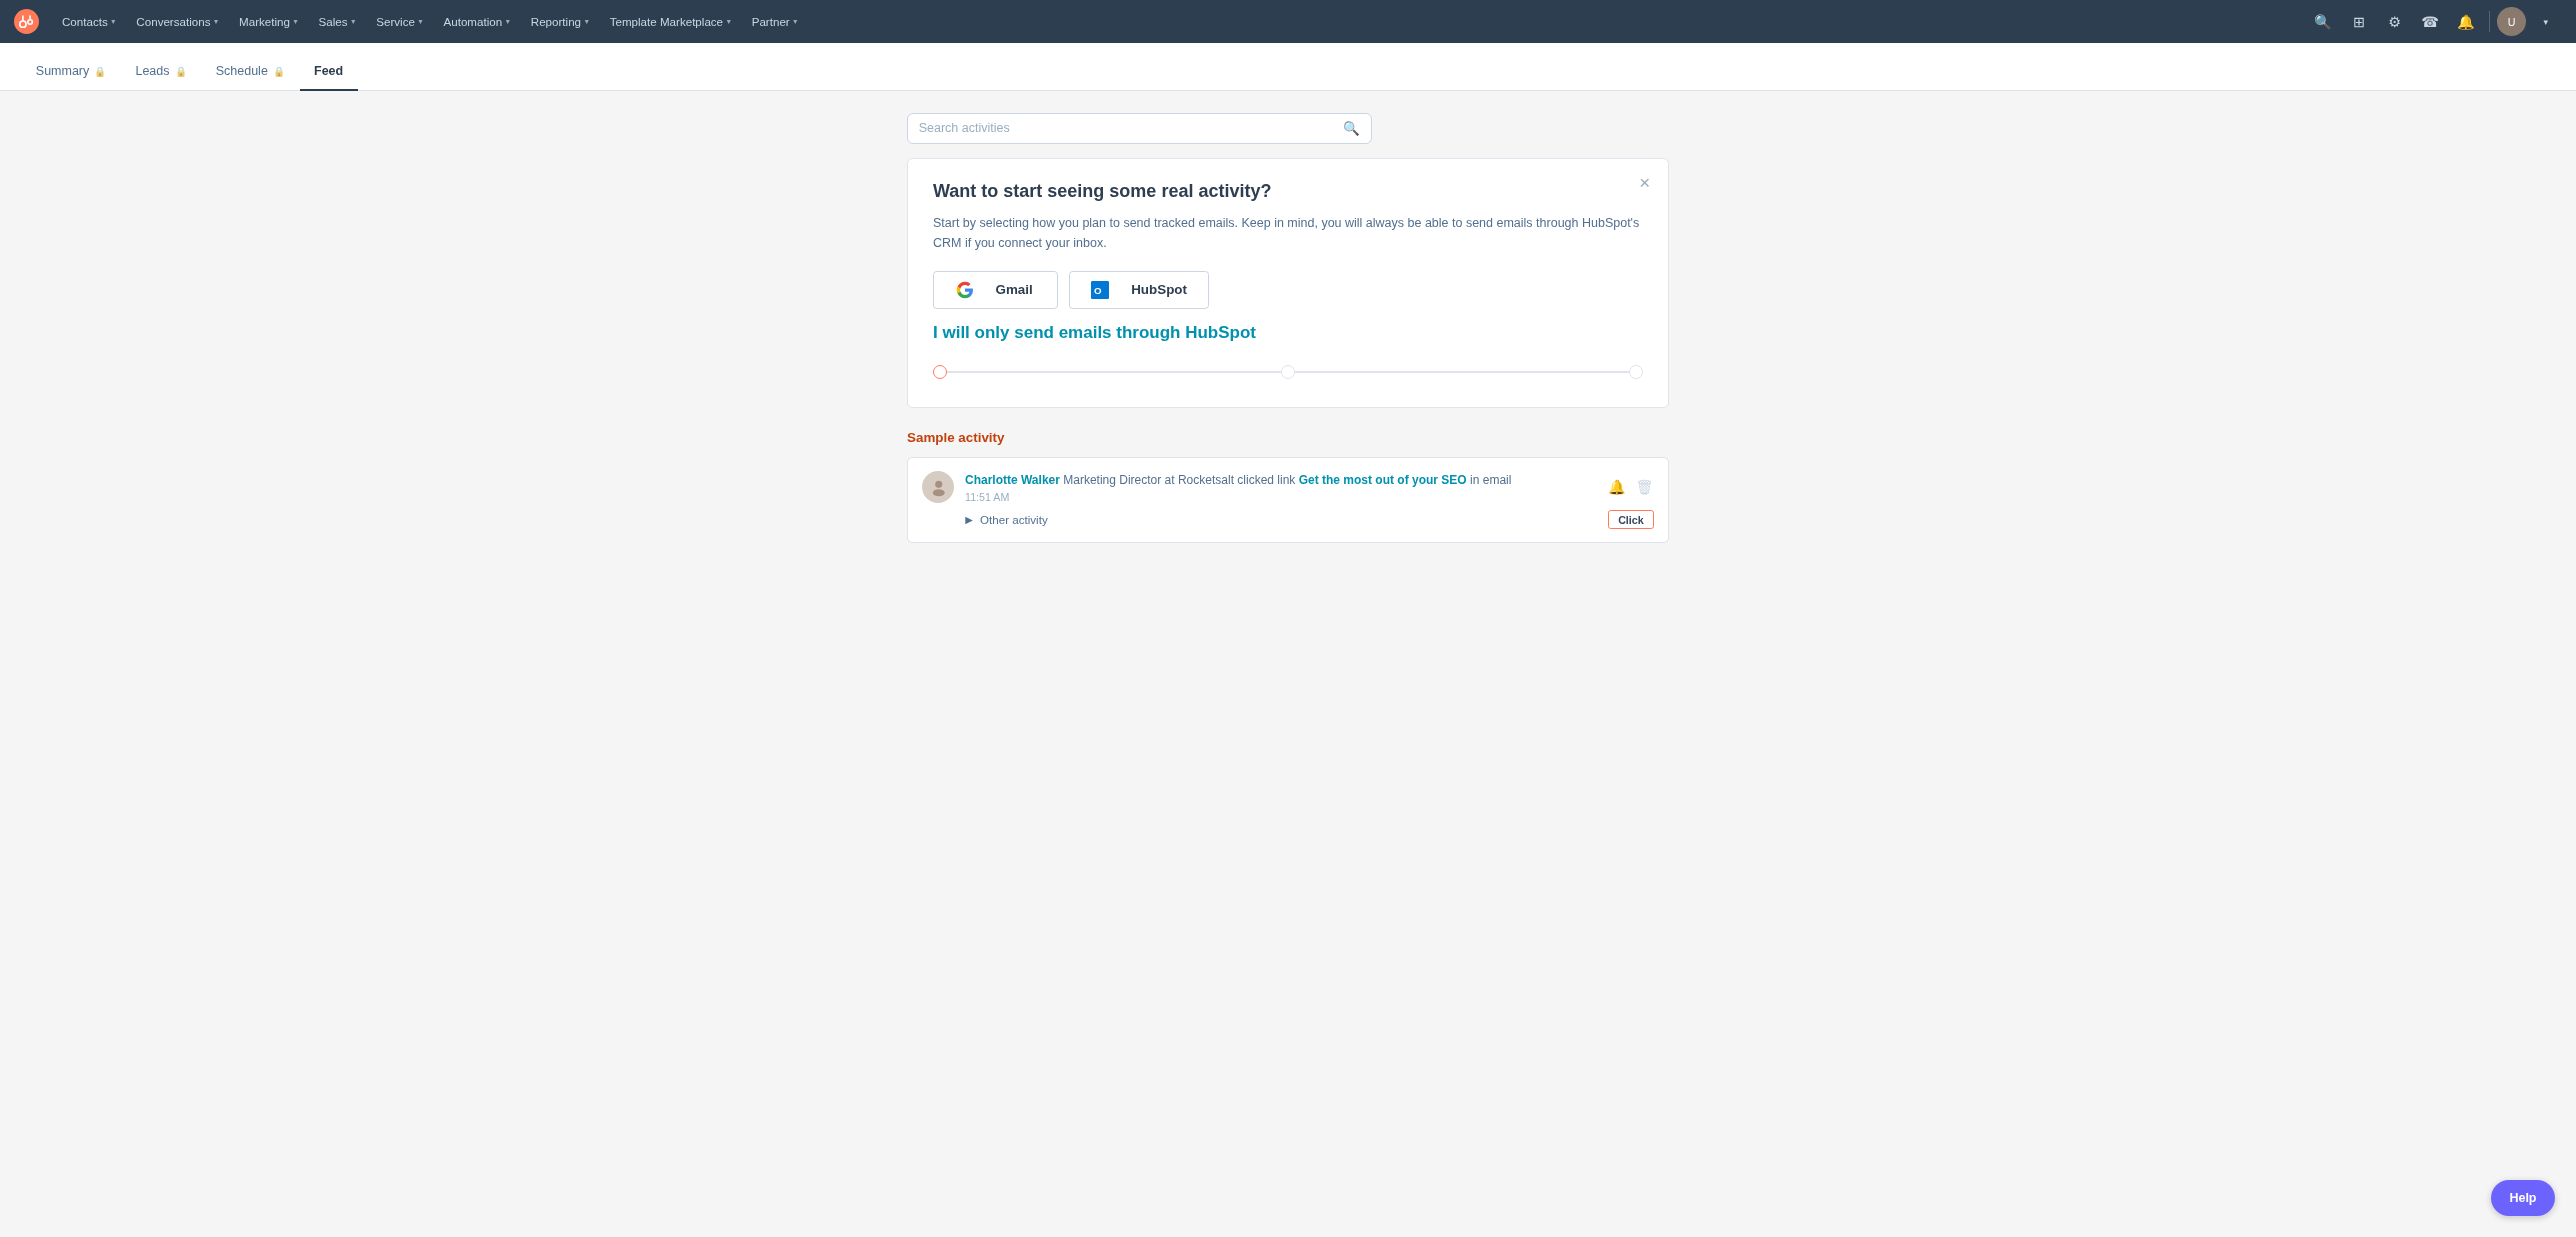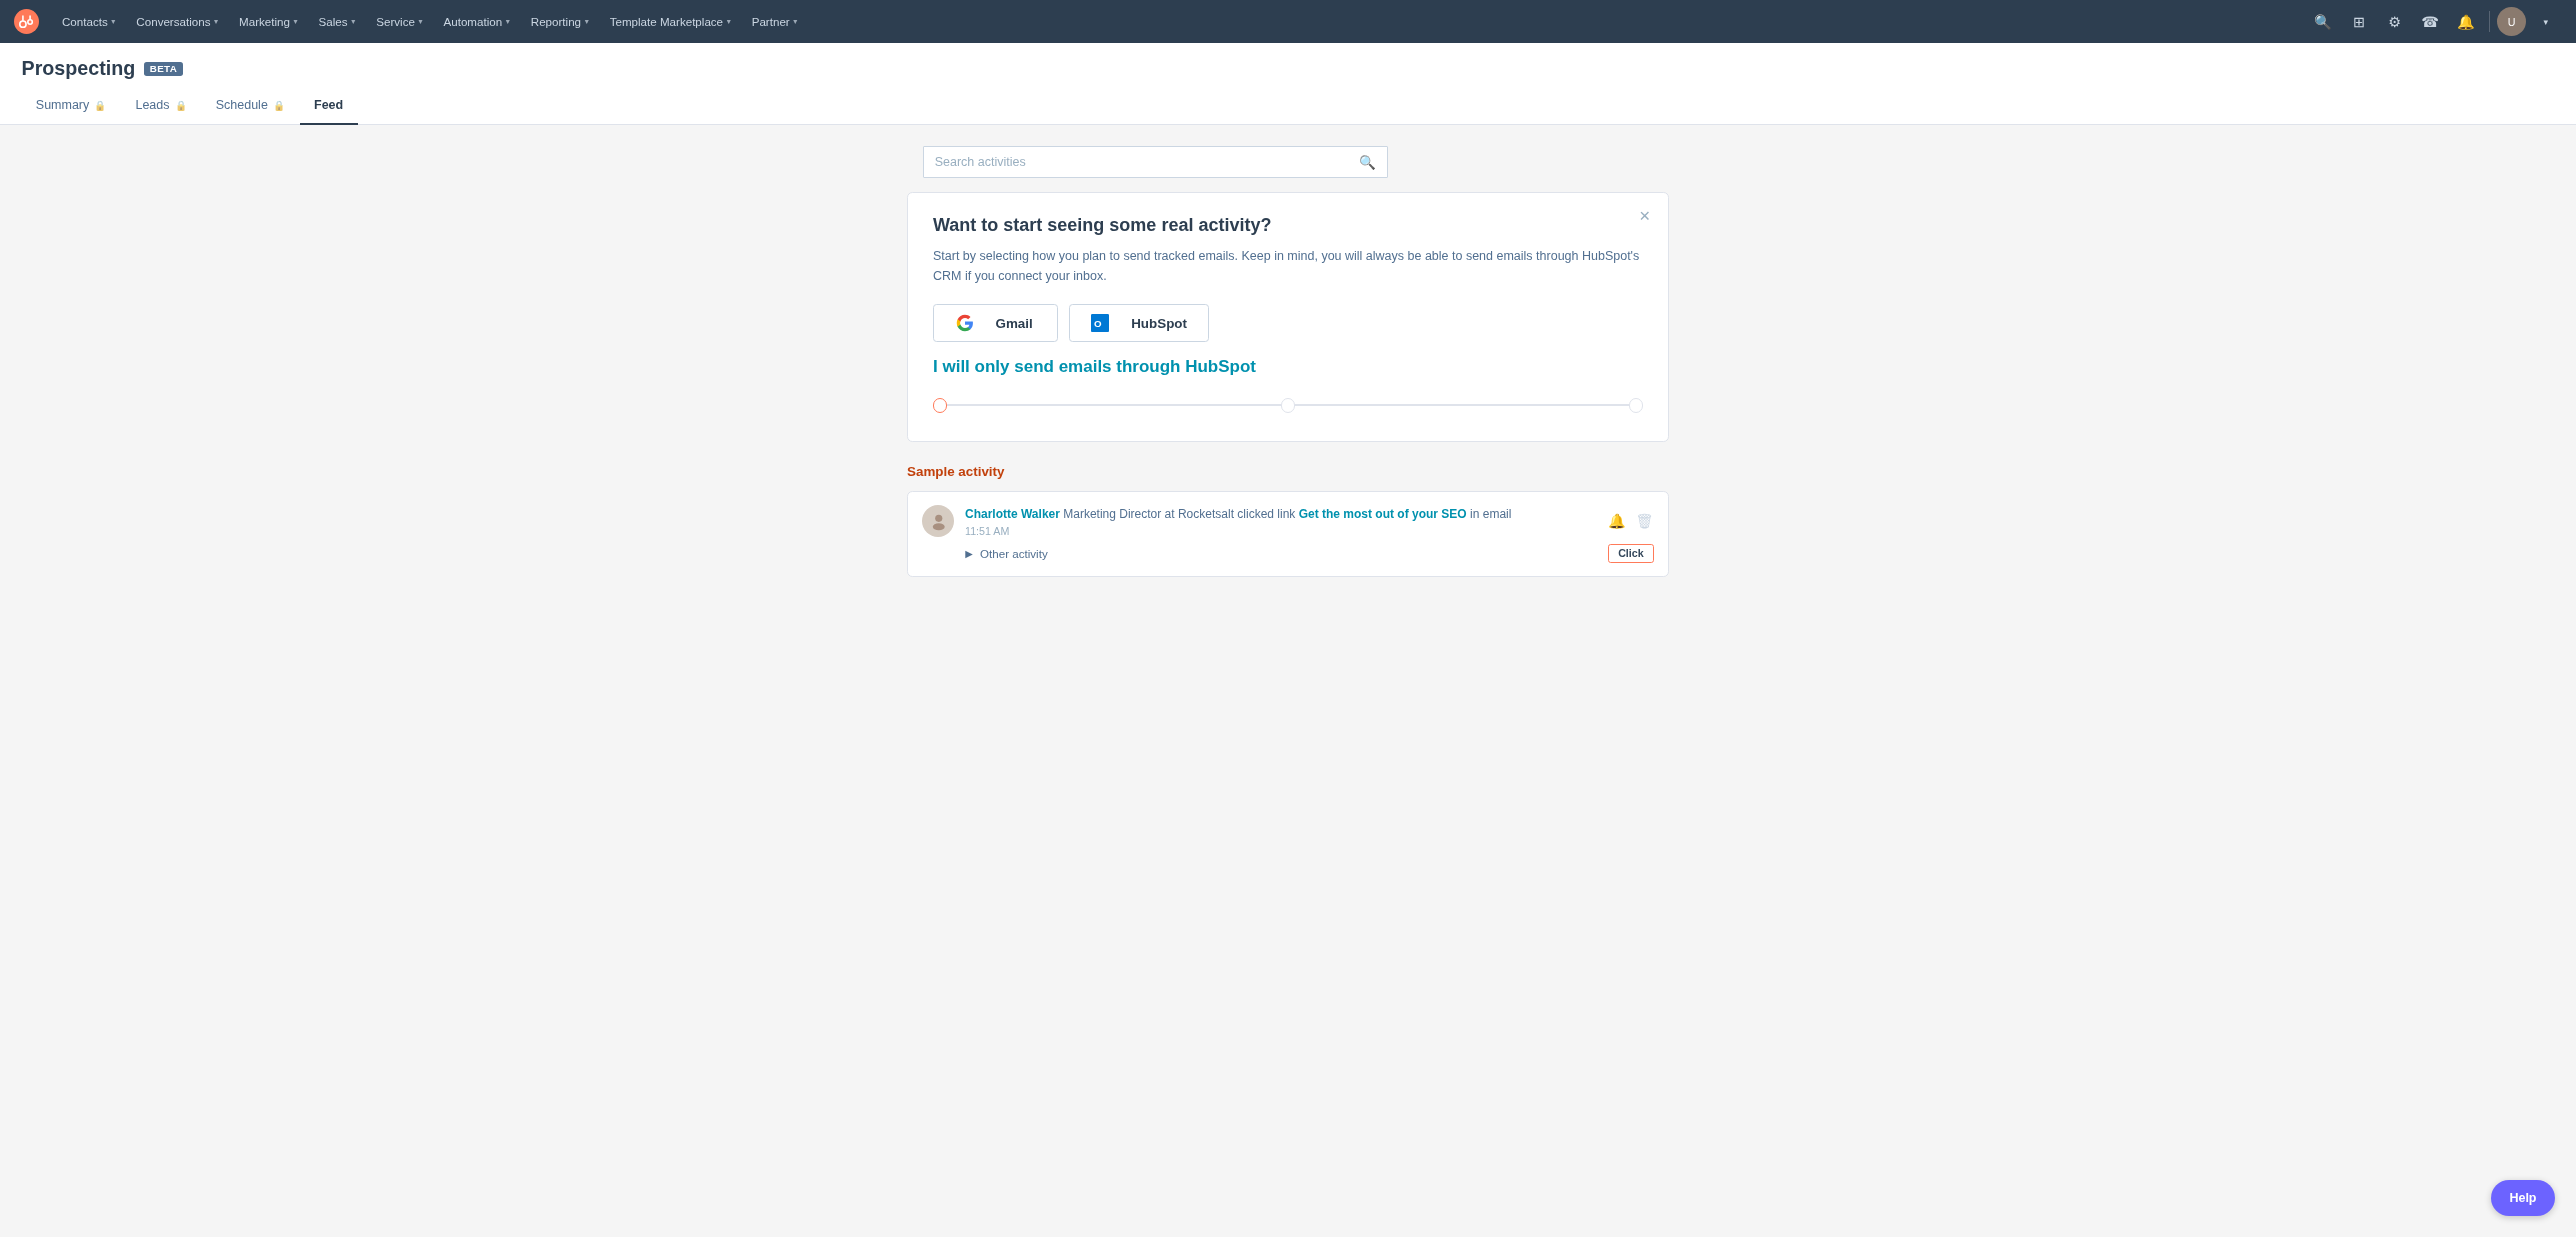--- a/index.html
+++ b/index.html
@@ -129,25 +129,24 @@
 
     
     .search-bar-wrap {
       margin-bottom: 14.3px;
     }
     .search-bar {
       display: flex;
       align-items: center;
       background: #fff;
       border: 0.9px solid #cbd6e2;
-      border-radius: 1px;
+      border-radius: 6px;
       padding: 7.2px 10.7px;
       width: 100%;
       max-width: 465px;
-      margin-left: 16px;
     }
     .search-bar input {
       border: none;
       outline: none;
       flex: 1;
       font-size: 12.5px;
       color: #33475b;
       background: transparent;
     }
     .search-bar input::placeholder { color: #99afc0; }
@@ -422,24 +421,20 @@
     <div class="nav-icon-btn">⚙</div>
     <div class="nav-icon-btn">☎</div>
     <div class="nav-icon-btn">🔔</div>
     <div class="nav-divider"></div>
     <div class="nav-avatar">U</div>
     <div class="nav-icon-btn" style="font-size:9px;">▾</div>
   </div>
 </nav>
 
 <div class="page-header">
-  <div class="page-title-row">
-    <h1 class="page-title">Prospecting</h1>
-    <span class="beta-badge">BETA</span>
-  </div>
   <div class="page-tabs">
     <div class="tab-item">
       <span>Summary</span>
       <span class="tab-lock">🔒</span>
     </div>
     <div class="tab-item">
       <span>Leads</span>
       <span class="tab-lock">🔒</span>
     </div>
     <div class="tab-item">

